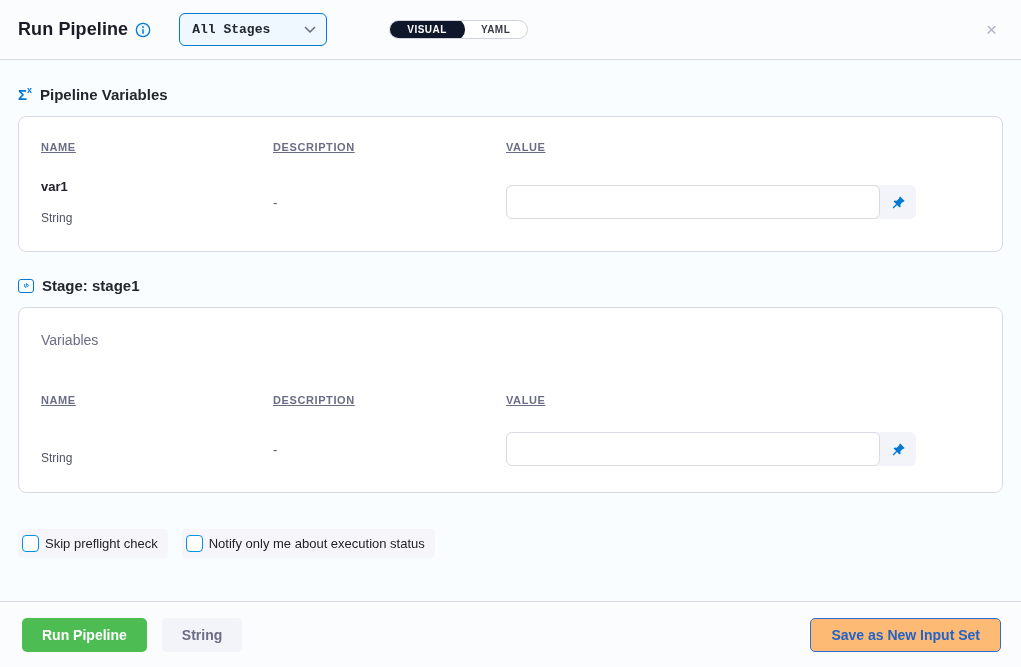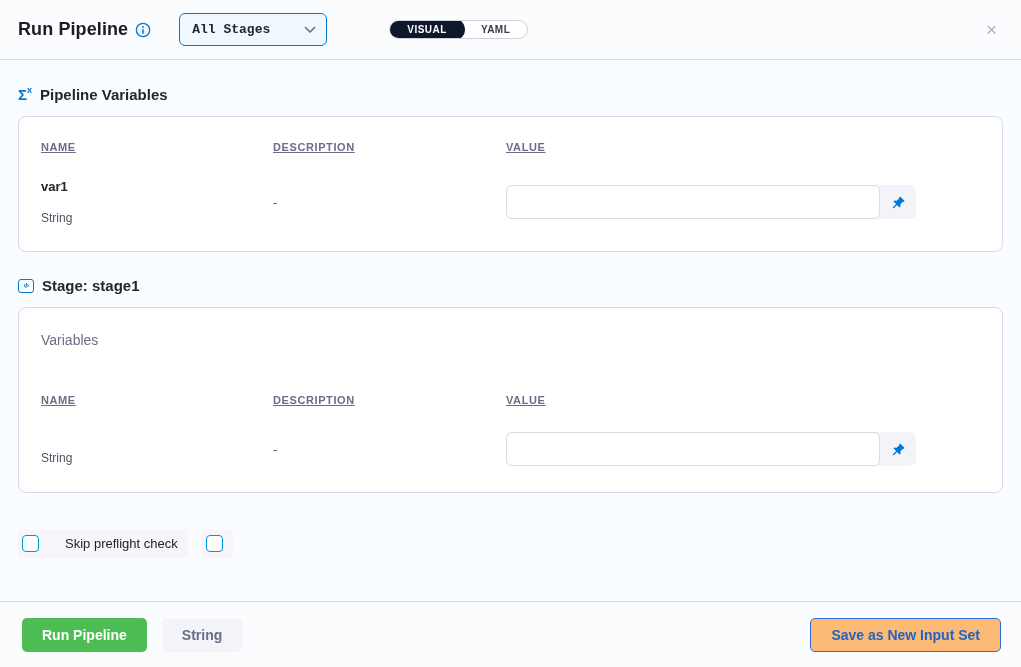--- a/index.html
+++ b/index.html
@@ -117,21 +117,21 @@
     flex: 0 0 36px;
     display: flex; align-items: center; justify-content: center;
     background: transparent; border: none; cursor: pointer;
   }
 
   .stage-heading { margin-top: 25px; }
 
   
   .options-row { display: flex; align-items: center; gap: 14px; margin-top: 36px; }
   .checkbox-group {
-    display: flex; align-items: center; gap: 26px;
+    display: flex; align-items: center; gap: 6px;
     background: #f6f6fa; border-radius: 4px;
     padding: 6px 10px 6px 4px; cursor: pointer;
   }
   .checkbox {
     width: 17px; height: 17px;
     border: 1.5px solid #0092e4; border-radius: 4px;
     background: #fff; flex: 0 0 17px;
   }
   .checkbox-label { font-size: 13px; color: #22222a; }
 
@@ -259,20 +259,21 @@
       </div>
     </div>
 
     <div class="options-row">
       <label class="checkbox-group">
         <span class="checkbox"></span>
         <span class="checkbox-label">Skip preflight check</span>
       </label>
       <label class="checkbox-group">
         <span class="checkbox"></span>
+        <span class="checkbox-label">Notify only me about execution status</span>
       </label>
     </div>
 
   </div>
 
   <div class="footer">
     <button class="btn btn-primary">Run Pipeline</button>
     <button class="btn btn-secondary">String</button>
     <button class="btn btn-outline">Save as New Input Set</button>
   </div>

